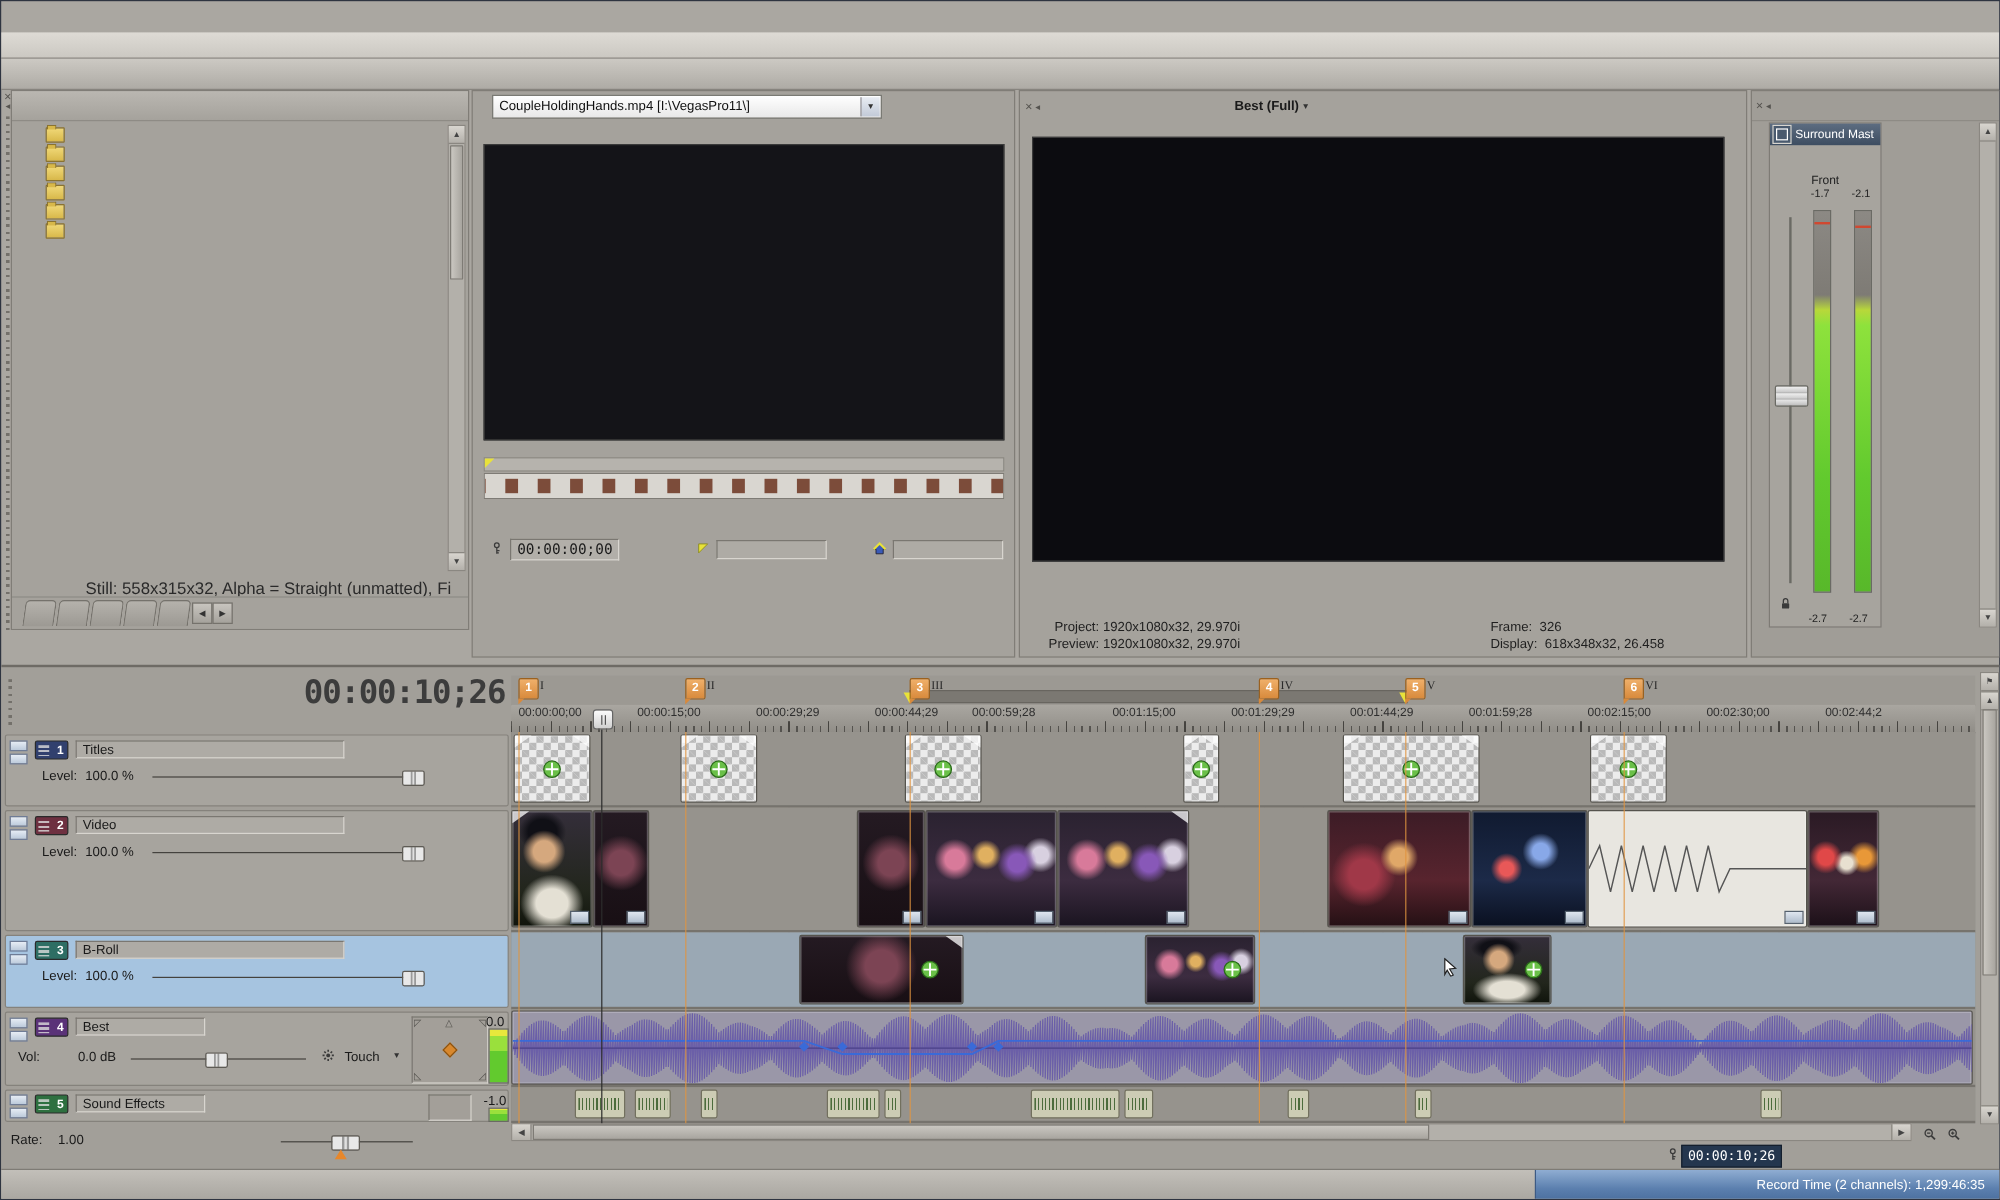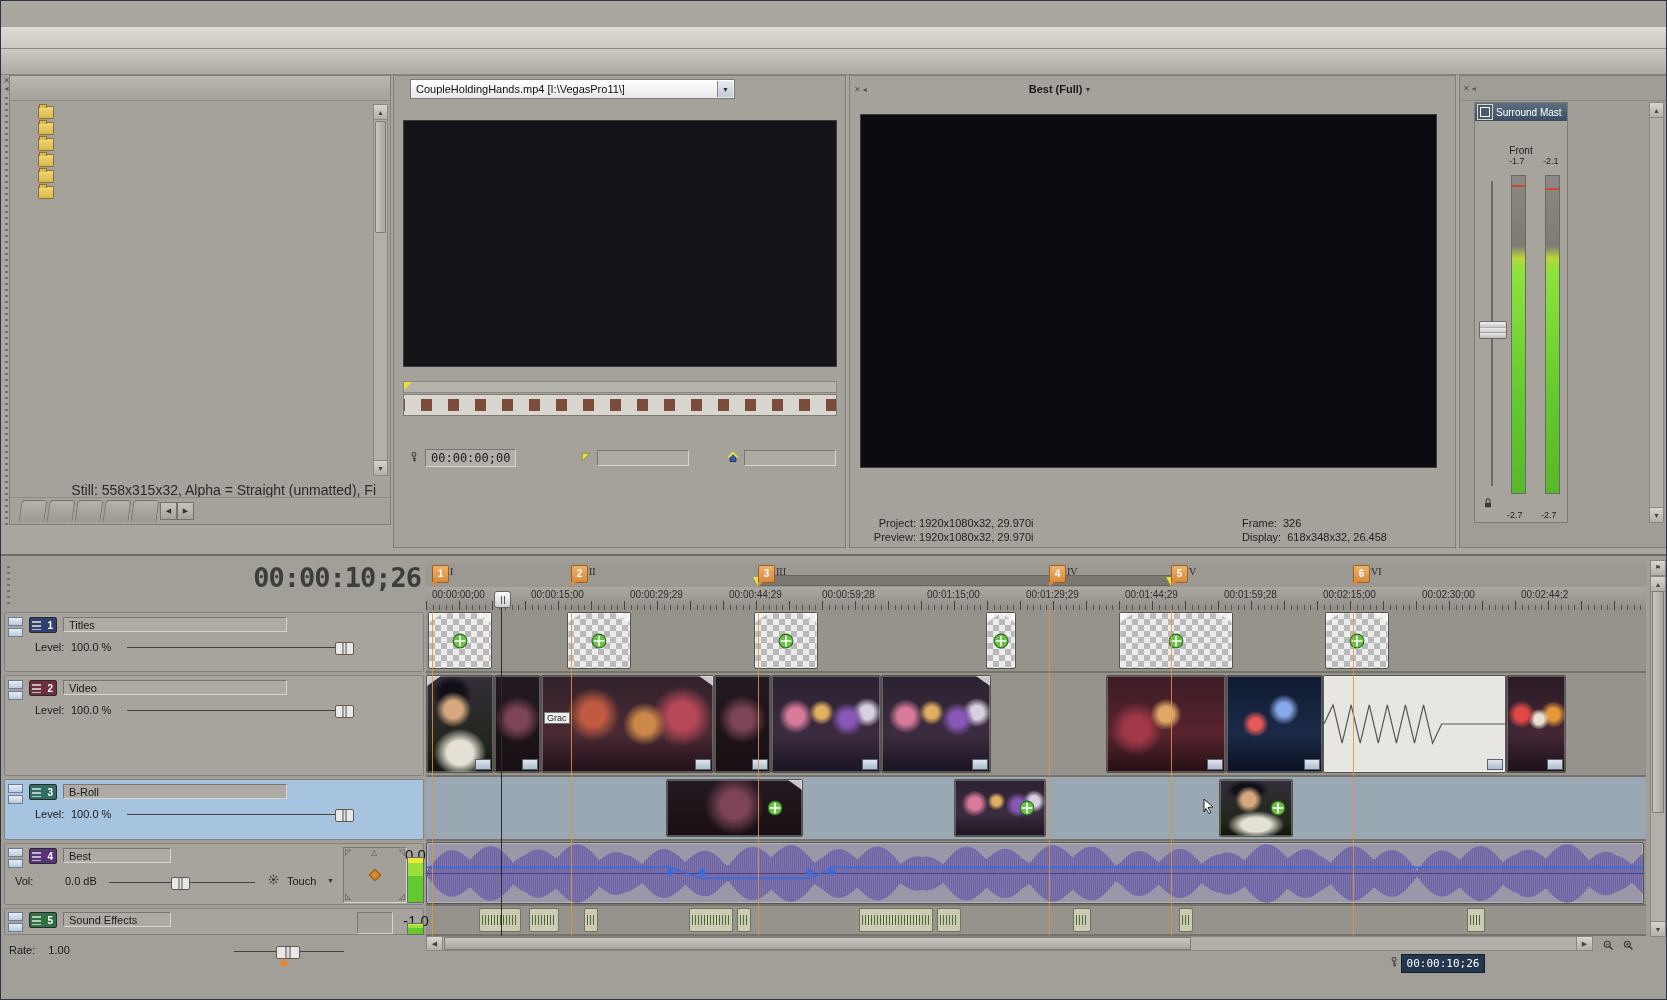--- a/index.html
+++ b/index.html
@@ -160,21 +160,21 @@
   .thbtn svg{width:13px;height:13px;}
   .lvl{position:absolute;font-size:11px;color:#1a1a1a;}
   .hslider{position:absolute;height:1px;background:#44423e;}
   .hthumb{position:absolute;width:17px;height:11px;top:-5px;border:1px solid #5e5b55;border-radius:2px;
       background:linear-gradient(90deg,#e8e8e8 0 35%,#9a9a9a 38% 44%,#e0e0e0 47% 53%,#9a9a9a 56% 62%,#e8e8e8 65%);}
   .xybox{position:absolute;background:#a39f99;border:1px solid #7a7771;border-bottom-color:#d8d5cf;border-right-color:#d8d5cf;}
   .xybox .dmd{position:absolute;left:50%;top:50%;width:7px;height:7px;transform:translate(-50%,-50%) rotate(45deg);background:#d8882e;border:1px solid #8a5210;}
   .xycorner{position:absolute;color:#55534f;font-size:8px;line-height:1;}
   .hmeter{position:absolute;width:15px;border:1px solid #6a6a64;background:linear-gradient(#e8e83c 0 12%,#9ae03c 12% 40%,#62ca2e 40% 100%);}
   .hmeter span{display:block;font-size:7px;color:#1c3a10;text-align:center;line-height:10px;}
-  .mlab{position:absolute;font-size:15px;color:#1a1a1a;}
+  .mlab{position:absolute;font-size:11px;color:#1a1a1a;}
   
   #hscroll{position:absolute;left:425px;top:380px;width:1167px;height:15px;background:#b3b0aa;border:1px solid #8a8781;box-sizing:border-box;display:flex;}
   #hscroll .harr{width:15px;background:linear-gradient(#d8d5cf,#b3b0aa);border-right:1px solid #8a8781;display:flex;align-items:center;justify-content:center;font-size:7px;color:#444;}
   #hscroll .hthumb2{width:745px;background:linear-gradient(#cac7c1,#a8a59f);border:1px solid #7e7b75;margin-left:1px;}
   #tlTransport{position:absolute;left:440px;top:395px;height:24px;display:flex;align-items:center;}
   #statusbar{position:absolute;left:0;bottom:0;width:100%;height:27px;background:linear-gradient(#c2bfb9,#a8a59f);border-top:1px solid #7e7b75;box-sizing:border-box;}
   #recordtime{position:absolute;right:0;top:0;bottom:0;width:374px;background:linear-gradient(#8fadd2,#5b7fae 60%,#4a6e9d);
      color:#fff;display:flex;align-items:center;justify-content:flex-end;padding-right:14px;font-size:11px;border-left:1px solid #3c5a84;}
   #bottomTC{position:absolute;left:1400px;top:398px;width:82px;height:17px;background:#24364e;border:1px solid #141e2c;color:#fff;
      font-family:"DejaVu Sans Mono",monospace;font-size:11px;display:flex;align-items:center;justify-content:center;}
@@ -794,21 +794,21 @@
         <div class="marker" style="left: 927px;">6</div>
         <span class="mroman" style="left: 945px;">VI</span>
       </div>
     <div id="ruler">
       <div class="ticks"></div>
         <div class="ticksMajor"></div>
     <span class="rlabel" style="left: 6px;">00:00:00;00</span>
         <span class="rlabel" style="left: 105px;">00:00:15;00</span>
         <span class="rlabel" style="left: 204px;">00:00:29;29</span>
         <span class="rlabel" style="left: 303px;">00:00:44;29</span>
-        <span class="rlabel" style="left: 396px; text-align: center;">00:00:59;28</span>
+        <span class="rlabel" style="left: 384px; text-align: center;">00:00:59;28</span>
         <span class="rlabel" style="left: 501px;">00:01:15;00</span>
         <span class="rlabel" style="left: 600px;">00:01:29;29</span>
         <span class="rlabel" style="left: 699px;">00:01:44;29</span>
         <span class="rlabel" style="left: 798px;">00:01:59;28</span>
         <span class="rlabel" style="left: 897px;">00:02:15;00</span>
         <span class="rlabel" style="left: 996px;">00:02:30;00</span>
         <span class="rlabel" style="left: 1095px;">00:02:44;2</span>
       </div>
     <div id="tracksArea">
       <div class="trow" id="row1" style="top:0;height:63px;">
@@ -847,24 +847,20 @@
                 <circle cx="8" cy="8" r="6.5" fill="#6ac048" stroke="#2a6a1a"></circle>
                 <path d="M8 3v10M3 8h10" stroke="#fff" stroke-width="1.5"></path>
               </svg></span>
           </div>
         </div>
       <div class="trow" id="row2" style="top:63px;height:104px;">
           <div class="clip fadeL art-c-hat" style="left: 0px; width: 68px; top: 2px; height: 98px;">
             <span class="clipfx"></span>
           </div>
           <div class="clip art-c-dark" style="left: 68px; width: 47px; top: 2px; height: 98px;">
-            <span class="clipfx"></span>
-          </div>
-          <div class="clip fadeR art-c-dancers" style="left: 115px; width: 173px; top: 2px; height: 98px;">
-            <span class="evlabel">Grac</span>
             <span class="clipfx"></span>
           </div>
           <div class="clip art-c-dark" style="left: 288px; width: 57px; top: 2px; height: 98px;">
             <span class="clipfx"></span>
           </div>
           <div class="clip art-c-carnival" style="left: 345px; width: 110px; top: 2px; height: 98px;">
             <span class="clipfx"></span>
           </div>
           <div class="clip fadeR art-c-carnival" style="left: 455px; width: 110px; top: 2px; height: 98px;">
             <span class="clipfx"></span>
@@ -1275,20 +1271,25 @@
         </span>
       </div>
     <span class="ib small" style="position:absolute;left:1382px;top:397px;">
         <i><svg viewBox="0 0 16 16" fill="currentColor">
             <circle cx="8" cy="4.5" r="2.6" fill="none" stroke="currentColor" stroke-width="1.4"></circle>
             <path d="M8 7v7M8 10.5h3M8 13h2.3" stroke="currentColor" stroke-width="1.4" fill="none"></path>
           </svg></i>
       </span>
     <div id="bottomTC">00:00:10;26</div>
 
+    <div id="statusbar">
+      <div id="recordtime">
+        <span>Record Time (2 channels): 1,299:46:35</span>
+      </div>
+    </div>
   <div class="vline" style="left: 431px;"></div>
       <div class="vline" style="left: 570px;"></div>
       <div class="vline" style="left: 757px;"></div>
       <div class="vline" style="left: 1048px;"></div>
       <div class="vline" style="left: 1170px;"></div>
       <div class="vline" style="left: 1352px;"></div>
       <div class="curhandle" style="left: 493px; top: 35px;">
         <b></b>
         <b></b>
       </div>

